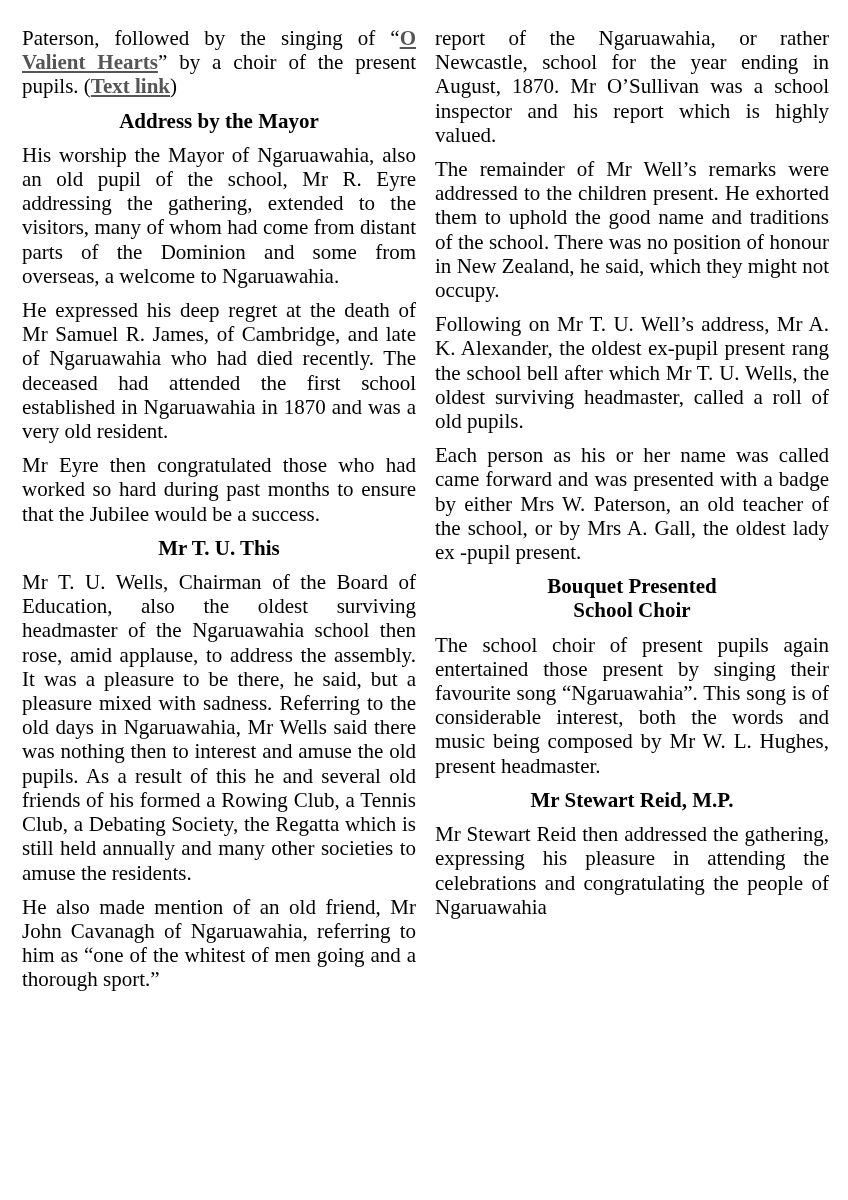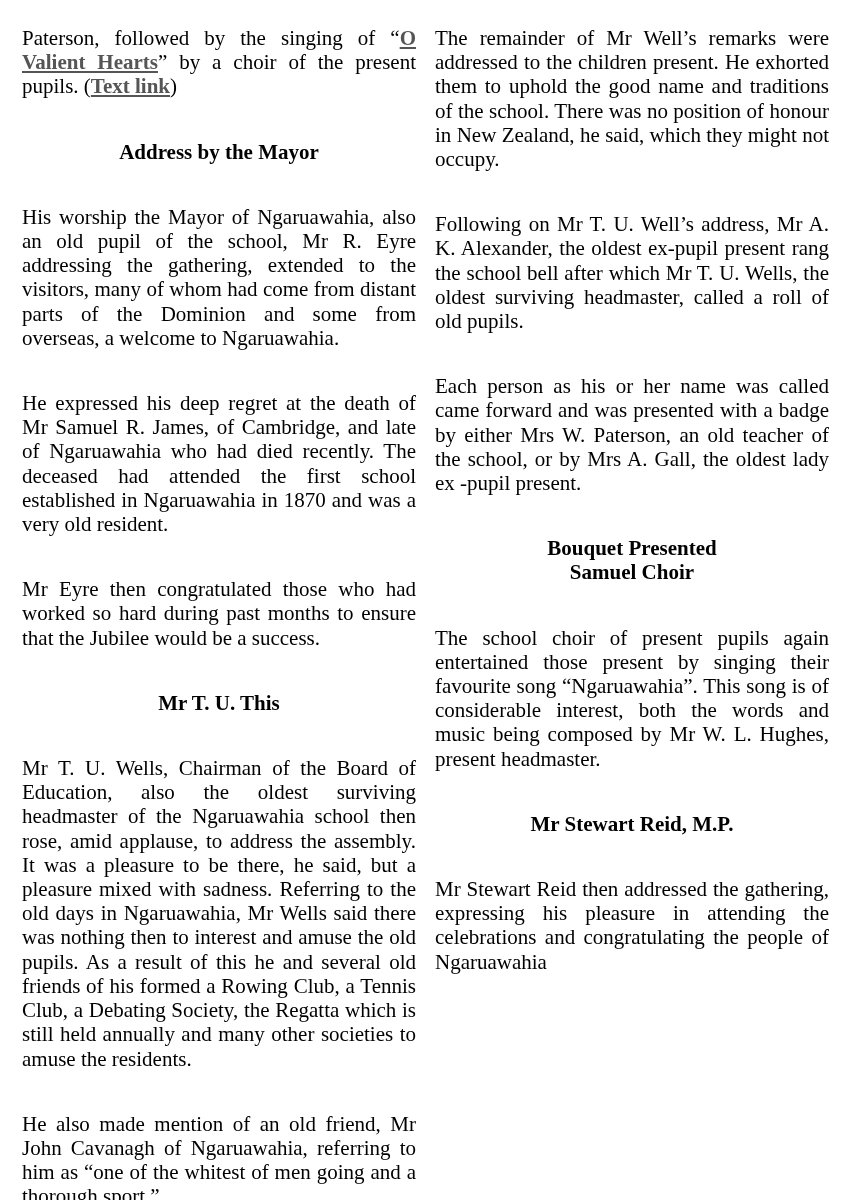--- a/index.html
+++ b/index.html
@@ -23,21 +23,21 @@
   }
   .column {
     width: 394px;
     flex: 0 0 394px;
     text-align: justify;
   }
   .block {
     margin: 0;
   }
   .block + .block {
-    margin-top: 41px;
+    margin-top: 10px;
   }
   .block.tight {
     margin-top: 0;
   }
   .heading {
     font-weight: bold;
     text-align: center;
   }
   .justify-last {
     text-align-last: justify;
@@ -70,32 +70,33 @@
 
     <p class="block">Mr T. U. Wells, Chairman of the Board of Education, also the oldest surviving headmaster of the Ngaruawahia school then rose, amid applause, to address the assembly. It was a pleasure to be there, he said, but a pleasure mixed with sadness. Referring to the old days in Ngaruawahia, Mr Wells said there was nothing then to interest and amuse the old pupils. As a result of this he and several old friends of his formed a Rowing Club, a Tennis Club, a Debating Society, the Regatta which is still held annually and many other societies to amuse the residents.</p>
 
     <p class="block">He also made mention of an old friend, Mr John Cavanagh of Ngaruawahia, referring to him as “one of the whitest of men going and a thorough sport.”</p>
 
 
   </div>
 
   <div class="column">
 
+    <p class="block">report of the Ngaruawahia, or rather Newcastle, school for the year ending in August, 1870. Mr O’Sullivan was a school inspector and his report which is highly valued.</p>
 
     <p class="block">The remainder of Mr Well’s remarks were addressed to the children present. He exhorted them to uphold the good name and traditions of the school. There was no position of honour in New Zealand, he said, which they might not occupy.</p>
 
 
     <p class="block">Following on Mr T. U. Well’s address, Mr A. K. Alexander, the oldest ex-pupil present rang the school bell after which Mr T. U. Wells, the oldest surviving headmaster, called a roll of old pupils.</p>
 
     <p class="block">Each person as his or her name was called came forward and was presented with a badge by either Mrs W. Paterson, an old teacher of the school, or by Mrs A. Gall, the oldest lady ex -pupil present.</p>
 
     <div class="block heading">Bouquet Presented</div>
 
 
-    <div class="block tight heading">Samuel Choir</div>
+    <div class="block tight heading">School Choir</div>
 
     <p class="block">The school choir of present pupils again entertained those present by singing their favourite song “Ngaruawahia”. This song is of considerable interest, both the words and music being composed by Mr W. L. Hughes, present headmaster.</p>
 
     <div class="block heading">Mr Stewart Reid, M.P.</div>
 
     <p class="block">Mr Stewart Reid then addressed the gathering, expressing his pleasure in attending the celebrations and congratulating the people of Ngaruawahia</p>
 
   </div>
 
 </div>

